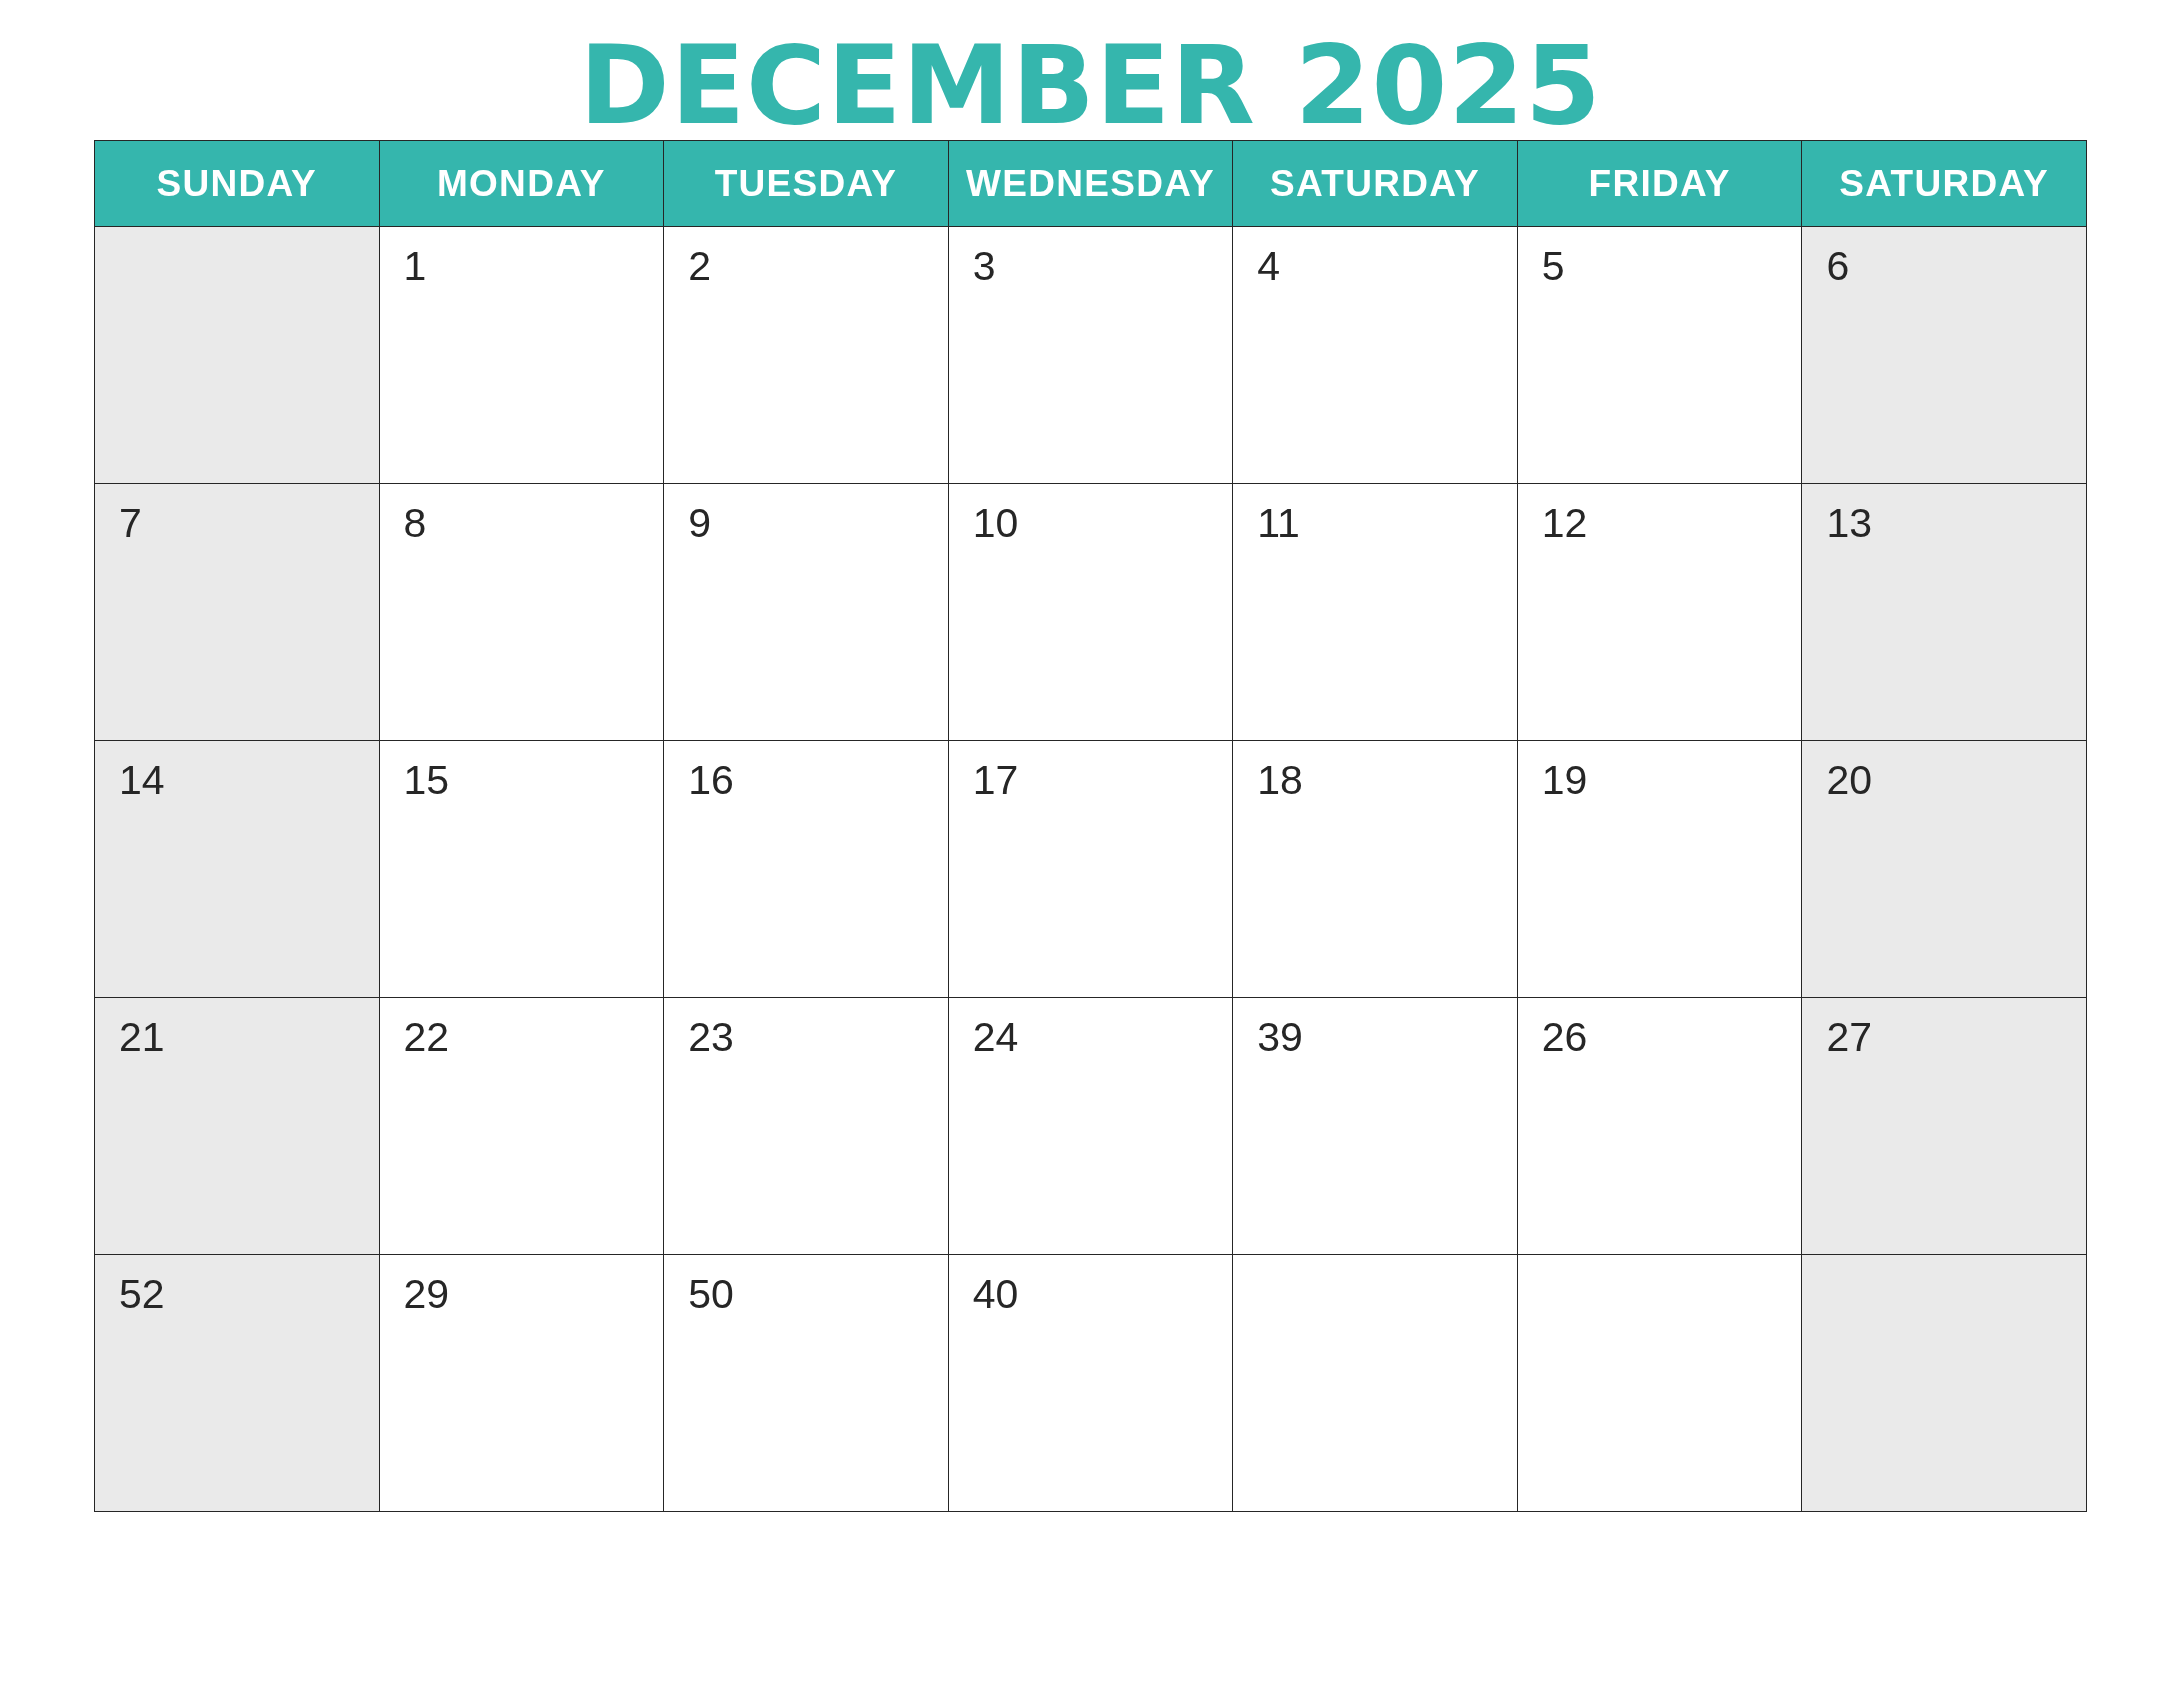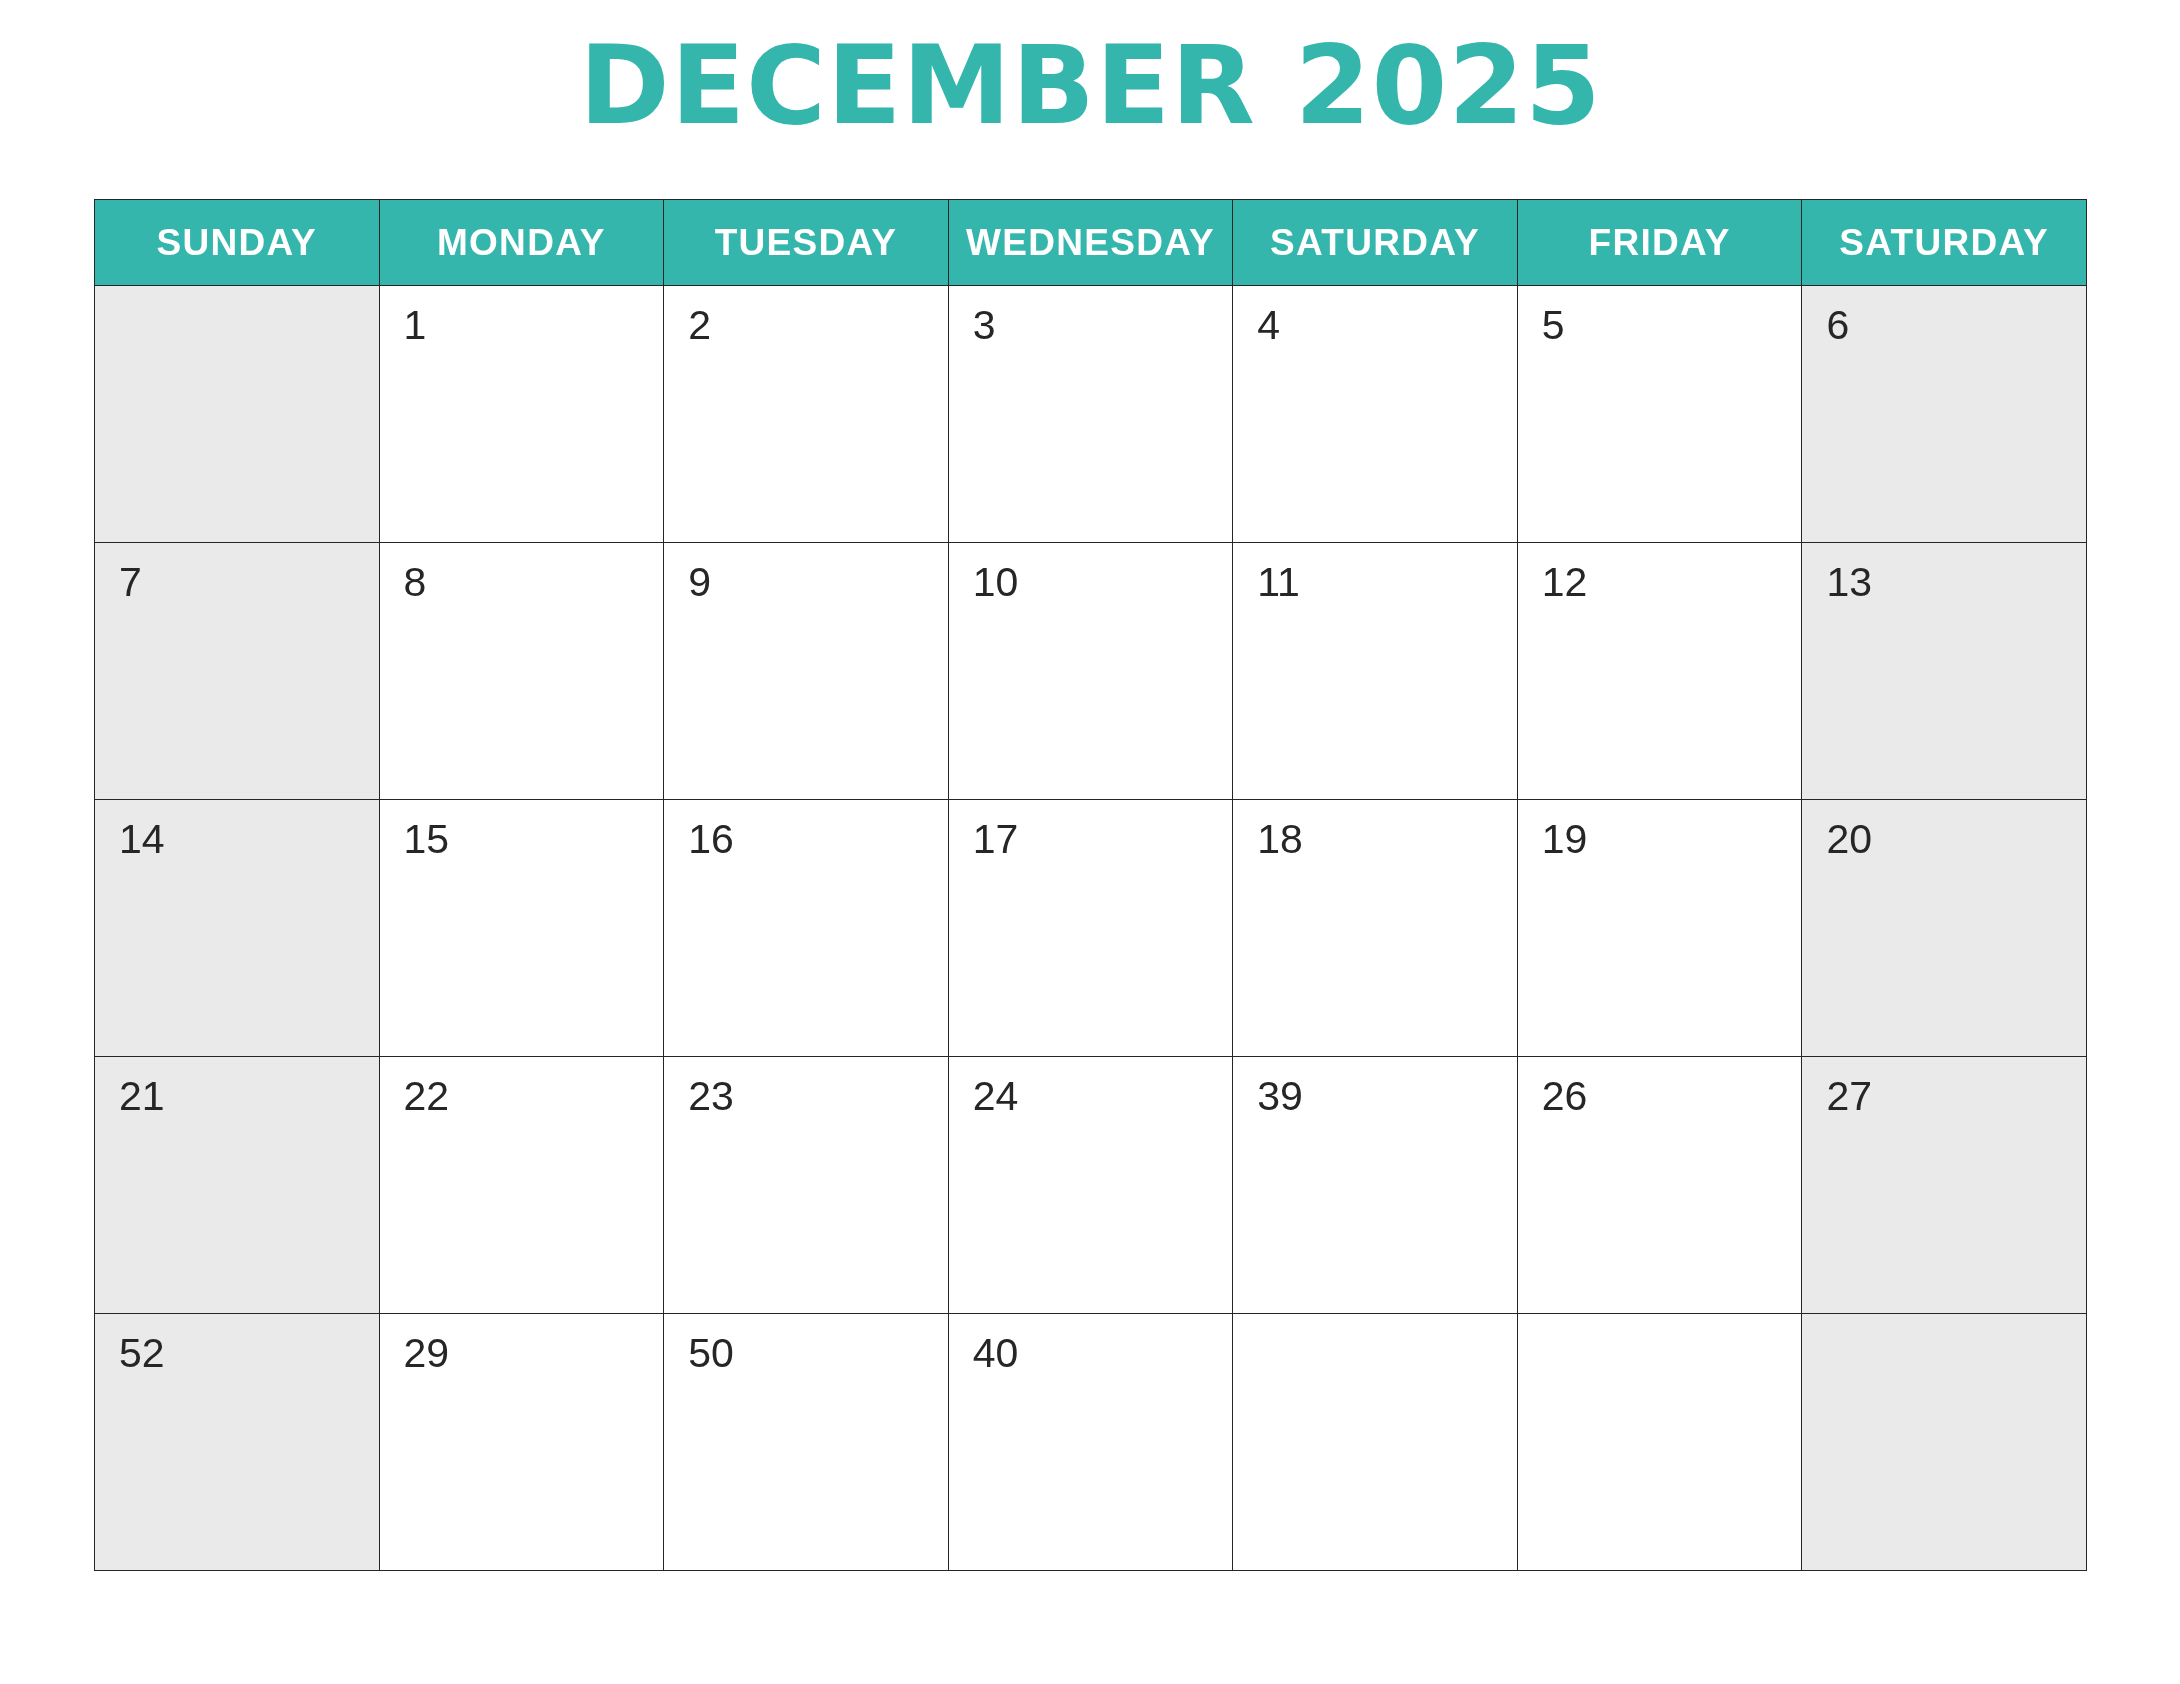--- a/index.html
+++ b/index.html
@@ -15,35 +15,33 @@
     overflow: hidden;
   }
   .page {
     width: 2181px;
     height: 1685px;
     box-sizing: border-box;
     position: relative;
     display: flex;
     flex-direction: column;
     align-items: center;
-    gap: 37px;
   }
   .cal-title {
     margin-top: 31px;
     font-size: 109px;
     line-height: 1.0;
     font-weight: bold;
     letter-spacing: 0.9px;
     color: #35b6ad;
     font-family: "DejaVu Sans", sans-serif;
     text-align: center;
     white-space: nowrap;
   }
   .cal-wrap {
-    margin-top: 22px;
     width: 1993px;
   }
   table.calendar {
     width: 100%;
     border-collapse: collapse;
     table-layout: fixed;
   }
   table.calendar th,
   table.calendar td {
     border: 1.7px solid #262626;

